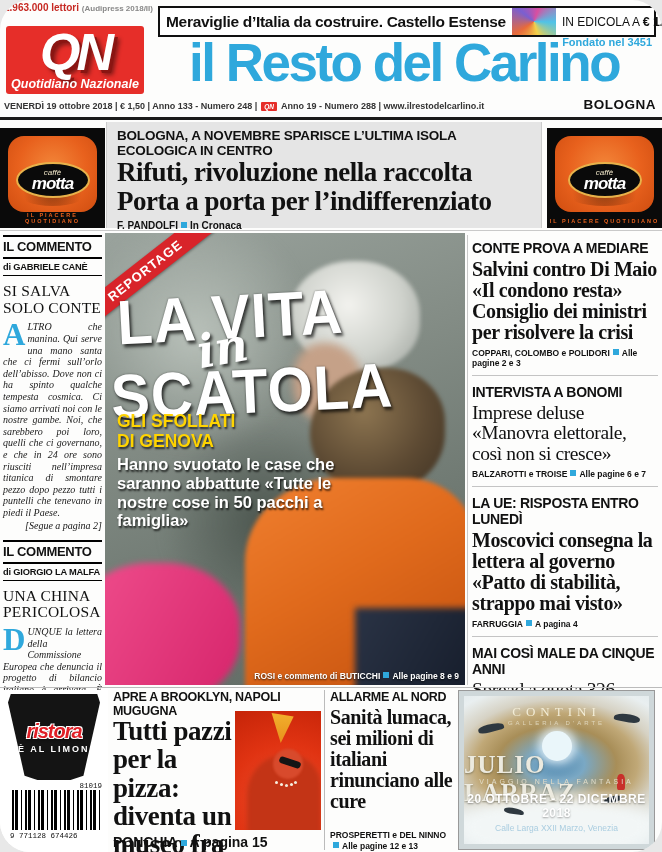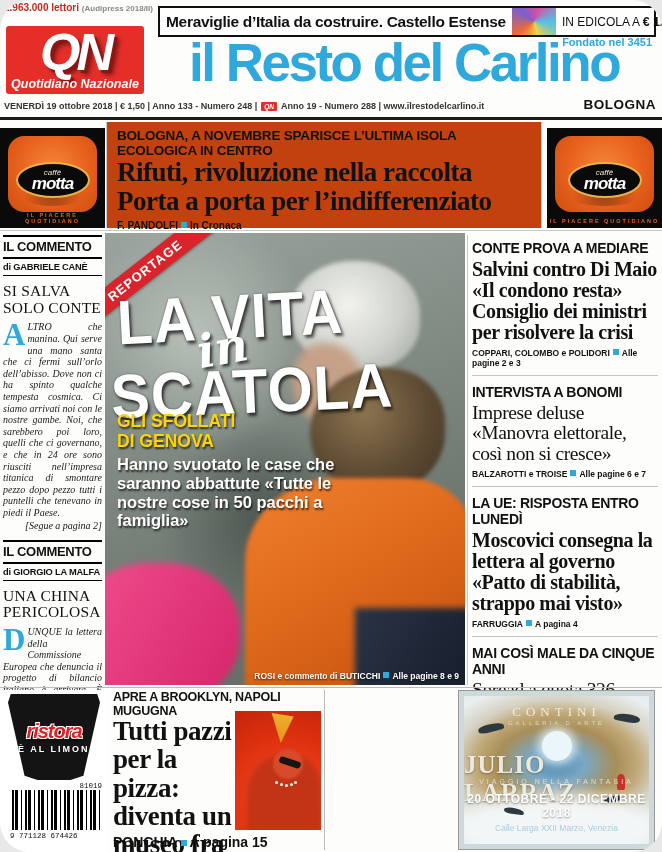--- a/index.html
+++ b/index.html
@@ -31,21 +31,21 @@
                     white-space:nowrap; }
   .founded { position:absolute; right:10px; top:36px; color:#2fa8dc; font-weight:bold; font-size:11px; }
   .bologna { position:absolute; right:6px; top:97px; font-weight:bold; font-size:13.5px; letter-spacing:0.5px; }
   .dateline { position:absolute; left:4px; top:101px; font-size:9px; color:#333; font-weight:bold;
               display:flex; align-items:center; gap:4px; }
   .qn-mini { display:inline-block; background:#e62e29; color:#fff; font-size:6.5px; font-weight:900;
              font-style:italic; padding:1px 3px; border-radius:1px; }
   .rule-top { position:absolute; left:0; right:0; top:117px; height:3px; background:#1b1b1b; }
 
   
-  .lead { position:absolute; left:106px; top:122px; width:436px; height:106px; background:#c2410c;
+  .lead { position:absolute; left:106px; top:122px; width:436px; height:106px; background:#e5e5e5;
           border-left:1px solid #ccc; border-right:1px solid #ccc; padding:6px 10px 0; }
   .lead-kicker { font-size:13.5px; font-weight:bold; letter-spacing:-0.2px; }
   .lead-h { font-family:"Liberation Serif", serif; font-weight:bold; font-size:27px; line-height:1.06;
             letter-spacing:-0.5px; white-space:nowrap; }
   .lead-by { margin-top:5px; font-size:10px; font-weight:bold; }
   .sq { display:inline-block; width:6px; height:6px; background:#2fa8dc; margin:0 3px 1px; }
   .rule2 { position:absolute; left:0; right:0; top:230px; height:1px; background:#c9c9c9; }
 
   
   .motta { position:absolute; top:128px; width:105px; height:100px; background:#0a0a0a; overflow:hidden; }
@@ -360,20 +360,28 @@
       <div class="pz-head"></div>
       <div class="pz-glasses"></div>
       <div class="pz-slice"></div>
       <div class="pz-pearls"></div>
     </div>
     <div class="pz-by">
       <span>PONCHIA</span><span class="sq"></span><span>A pagina 15</span>
     </div>
   </div>
 
+  <div class="sanita">
+    <div class="sa-kicker">ALLARME AL NORD</div>
+    <div class="sa-h">Sanità lumaca, sei milioni di italiani rinunciano alle cure</div>
+    <div class="sa-by">
+      <span>PROSPERETTI e DEL NINNO</span><br>
+      <span class="sq"></span><span>Alle pagine 12 e 13</span>
+    </div>
+  </div>
 
   <div class="larraz">
     <div class="lz-paint">
       <div class="lz-oculus"></div>
       <div class="lz-cloud"></div>
       <div class="whale w1"></div>
       <div class="whale w2"></div>
       <div class="whale w3"></div>
       <div class="whale w4"></div>
       <div class="lz-red"></div>

